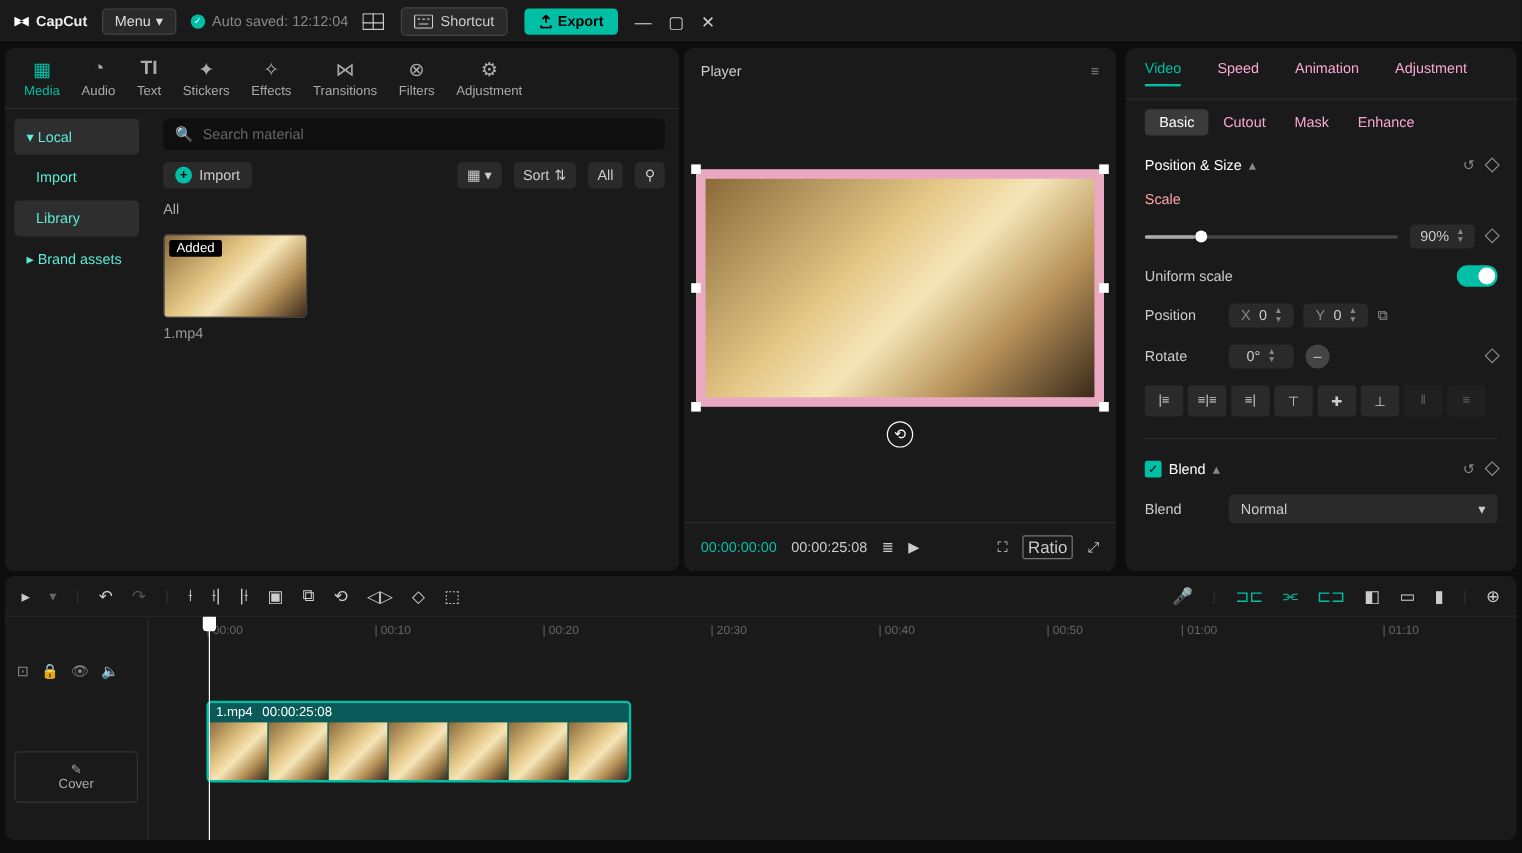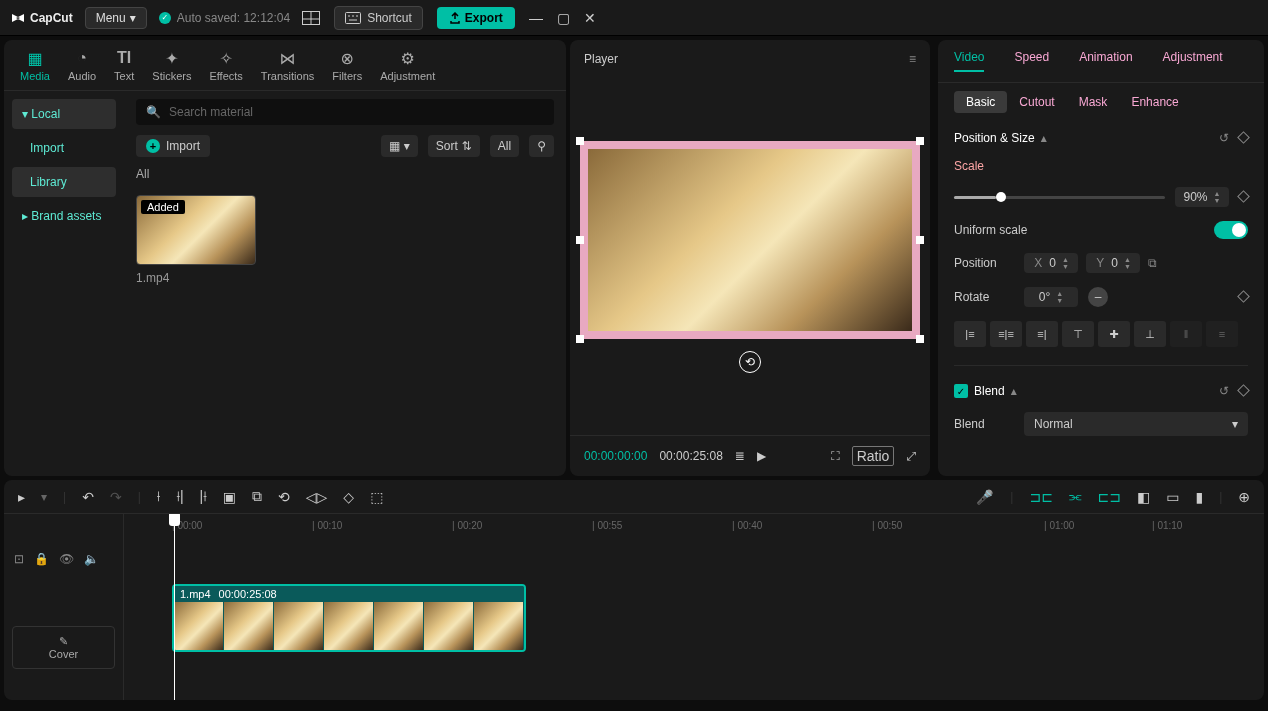--- a/index.html
+++ b/index.html
@@ -396,24 +396,24 @@
         <span>👁</span>
         <span>🔈</span>
       </div>
       <div class="cover-box">✎<br><span>Cover</span></div>
     </div>
     <div class="tl-right">
       <div class="ruler" id="ruler">
           <span class="ruler-tick" style="left: 48px;">| 00:00</span>
           <span class="ruler-tick" style="left: 188px;">| 00:10</span>
           <span class="ruler-tick" style="left: 328px;">| 00:20</span>
-          <span class="ruler-tick" style="left: 468px;">| 00:55</span>
+          <span class="ruler-tick" style="left: 468px;">| 20:30</span>
           <span class="ruler-tick" style="left: 608px;">| 00:40</span>
           <span class="ruler-tick" style="left: 748px;">| 00:50</span>
-          <span class="ruler-tick" style="left: 920px;">| 01:00</span>
+          <span class="ruler-tick" style="left: 860px;">| 01:00</span>
           <span class="ruler-tick" style="left: 1028px;">| 01:10</span>
         </div>
       <div class="playhead" style="left:50px"></div>
       <div class="clip" style="left:48px;top:70px;width:354px">
         <div class="clip-head">
             <span>1.mp4</span>
             <span>00:00:25:08</span>
           </div>
         <div class="clip-frames">
           <div class="clip-frame"></div>

